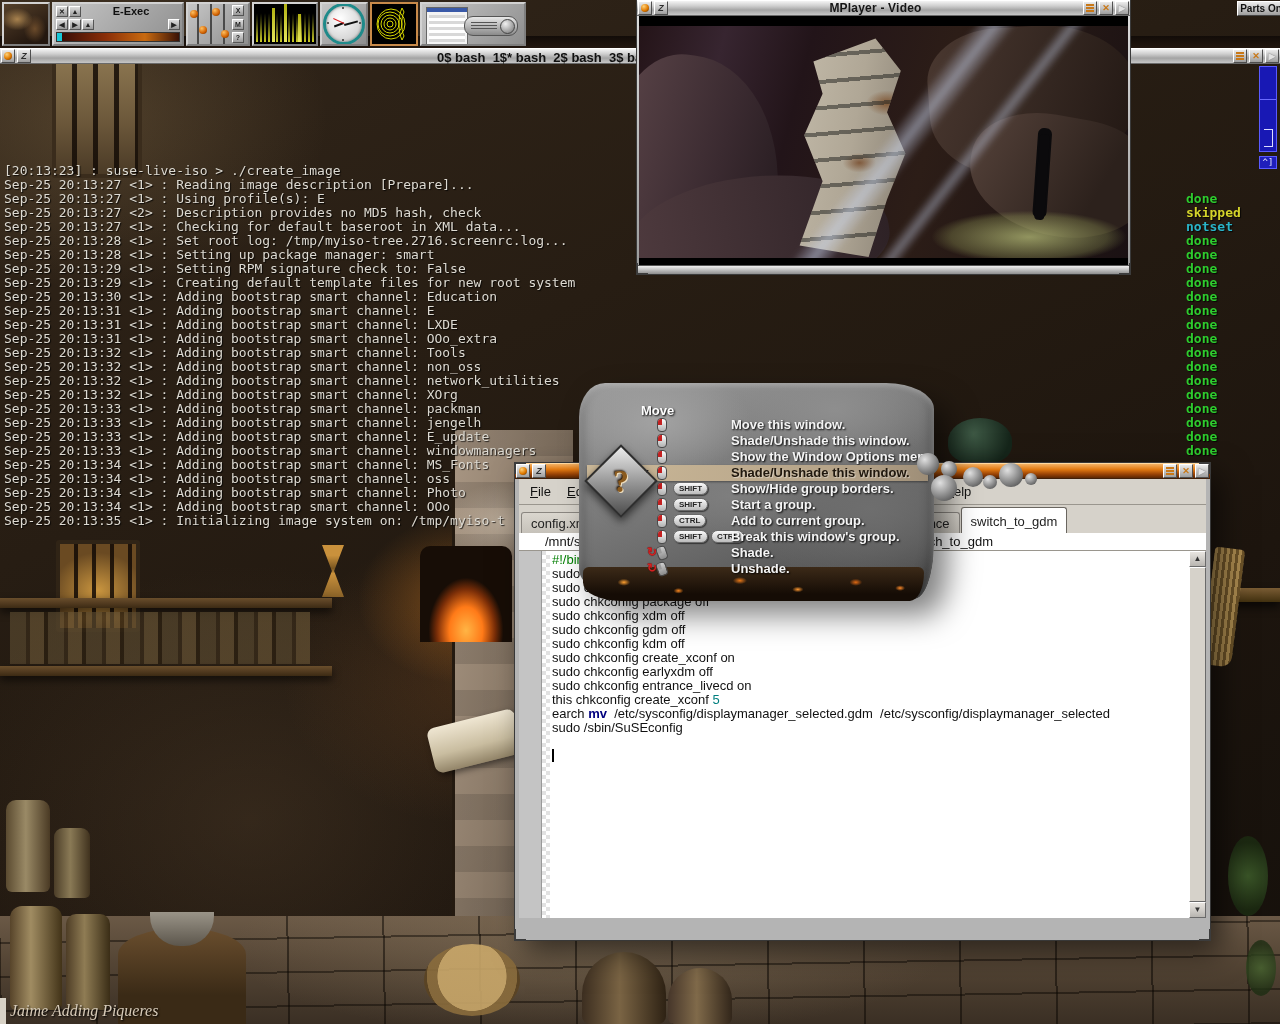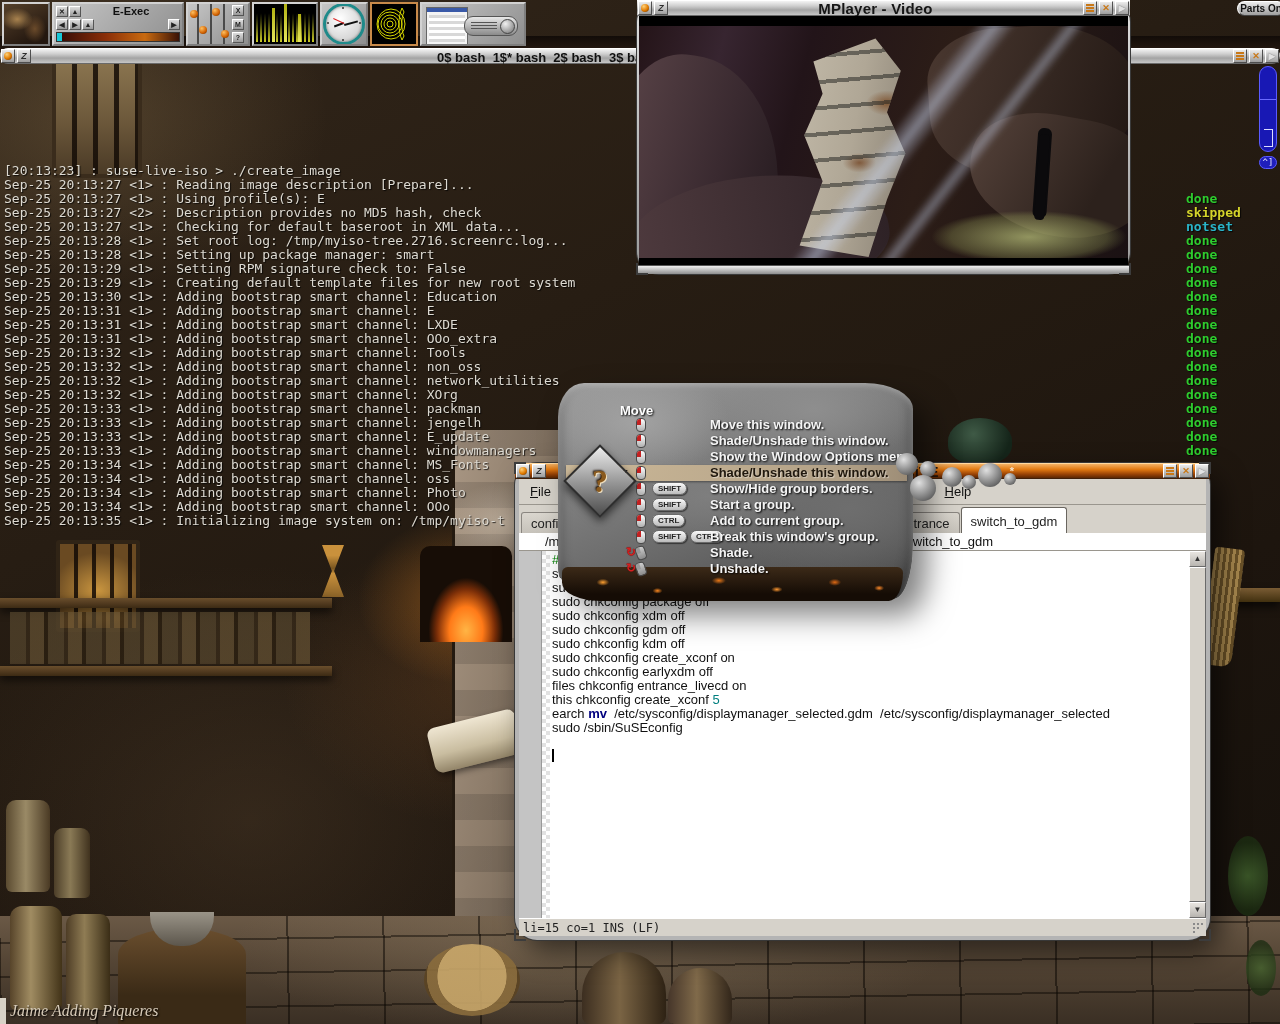--- a/index.html
+++ b/index.html
@@ -1,18 +1,18 @@
 <!DOCTYPE html>
 <html><head>
 <meta charset="utf-8">
 <style>
   html,body{margin:0;padding:0;background:#000;}
   body{width:1280px;height:1024px;position:relative;overflow:hidden;
        font-family:"Liberation Sans",sans-serif;}
-  .abs{position:absolute;border-radius:22px;}
+  .abs{position:absolute;}
   #screen{position:absolute;inset:0;width:1280px;height:1024px;overflow:hidden;background:#1a130d;}
 
   
   #bg{position:absolute;inset:0;
       background:
         radial-gradient(340px 240px at 90px 120px, rgba(214,178,118,.20), transparent 70%),
         radial-gradient(150px 120px at 463px 600px, rgba(255,150,40,.35), transparent 70%),
         radial-gradient(260px 200px at 470px 680px, rgba(150,90,40,.25), transparent 72%),
         radial-gradient(420px 340px at 250px 820px, rgba(90,70,48,.35), transparent 75%),
         linear-gradient(155deg,#32261a 0%,#271d13 35%,#1d150e 70%,#15100b 100%);}
@@ -68,21 +68,21 @@
         radial-gradient(480px 120px at 46% 30%, rgba(170,150,120,.30), transparent 75%),
         linear-gradient(180deg,#6b5946 0%,#534434 45%,#3a2f24 100%);}
   #bg-leftbar{left:0;top:998px;width:6px;height:26px;background:#d8d2c6;}
   #signature{left:10px;top:1002px;font-family:"Liberation Serif",serif;font-style:italic;font-size:16px;
       color:#d6cab8;text-shadow:1px 1px 2px #000;}
 
   
   .titlebar{height:16px;display:flex;align-items:center;
       background:linear-gradient(180deg,#f4f4f4 0%,#cfcfcf 35%,#a4a4a4 65%,#c6c6c6 100%);
       border-top:1px solid #fff;border-bottom:1px solid #6a6a6a;box-sizing:border-box;}
-  .tb-title{flex:1;text-align:center;font-size:15px;font-weight:bold;color:#161616;
+  .tb-title{flex:1;text-align:center;font-size:12px;font-weight:bold;color:#161616;
       white-space:nowrap;overflow:hidden;letter-spacing:.2px;}
   .tb-btn{width:14px;height:14px;margin:0 1px;box-sizing:border-box;flex:0 0 auto;
       background:linear-gradient(180deg,#ececec,#9e9e9e);
       border:1px solid;border-color:#ffffff #4e4e4e #4e4e4e #ffffff;
       display:flex;align-items:center;justify-content:center;
       font-size:9px;font-weight:bold;color:#c87818;line-height:1;}
   .tb-btn .orb{width:8px;height:8px;border-radius:50%;
       background:radial-gradient(circle at 35% 30%,#ffd27a,#e07a00 55%,#5a2a00);}
   .tb-btn.glyph-z{color:#2e2e2e;font-style:italic;}
   .tb-btn.glyph-play{color:#e2e2e2;text-shadow:0 0 1px #444;}
@@ -243,21 +243,21 @@
   #status-grip{position:absolute;right:2px;bottom:2px;width:13px;height:13px;
       background:
         radial-gradient(circle 1.3px at 3px 3px,#8a8a8a 99%,transparent),
         radial-gradient(circle 1.3px at 7px 3px,#8a8a8a 99%,transparent),
         radial-gradient(circle 1.3px at 11px 3px,#8a8a8a 99%,transparent),
         radial-gradient(circle 1.3px at 3px 7px,#8a8a8a 99%,transparent),
         radial-gradient(circle 1.3px at 7px 7px,#8a8a8a 99%,transparent),
         radial-gradient(circle 1.3px at 3px 11px,#8a8a8a 99%,transparent);}
 
   
-  #stone-menu{left:558px;top:383px;width:355px;height:216px;z-index:60;
+  #stone-menu{left:579px;top:383px;width:355px;height:216px;z-index:60;
       border-radius:26px 48px 20px 58px / 34px 26px 54px 30px;
       background:
         radial-gradient(150px 90px at 22% 18%, #a2a2a2, transparent 62%),
         radial-gradient(170px 100px at 72% 12%, #8e8e8e, transparent 62%),
         radial-gradient(130px 80px at 42% 52%, #7e7e7e, transparent 62%),
         radial-gradient(190px 120px at 82% 58%, #6e6e6e, transparent 66%),
         linear-gradient(160deg,#9c9c9c 0%,#6e6e6e 55%,#454545 100%);
       box-shadow:14px 16px 30px rgba(0,0,0,.5), inset 0 2px 6px rgba(255,255,255,.35), inset 0 -8px 14px rgba(0,0,0,.45);}
   #menu-lava{position:absolute;left:4px;right:10px;bottom:-2px;height:34px;
       border-radius:8px 8px 20px 54px/8px 8px 40px 26px;
@@ -515,35 +515,31 @@
       <div id="code">
           <div class="code-line"><span class="c-comment">#!/bin/sh</span></div>
           <div class="code-line"><span>sudo chkconfig create_xconf off</span></div>
           <div class="code-line"><span>sudo chkconfig entrance_livecd off</span></div>
           <div class="code-line"><span>sudo chkconfig package off</span></div>
           <div class="code-line"><span>sudo chkconfig xdm off</span></div>
           <div class="code-line"><span>sudo chkconfig gdm off</span></div>
           <div class="code-line"><span>sudo chkconfig kdm off</span></div>
           <div class="code-line"><span>sudo chkconfig create_xconf on</span></div>
           <div class="code-line"><span>sudo chkconfig earlyxdm off</span></div>
-          <div class="code-line"><span>files chkconfig entrance_livecd on</span></div>
+          <div class="code-line"><span>sudo chkconfig entrance_livecd on</span></div>
           <div class="code-line"><span>this chkconfig create_xconf </span><span class="c-number">5</span></div>
           <div class="code-line"><span>earch </span><span class="c-keyword">mv</span><span>  /etc/sysconfig/displaymanager_selected.gdm  /etc/sysconfig/displaymanager_selected</span></div>
           <div class="code-line"><span>sudo /sbin/SuSEconfig</span></div>
         </div>
       <div id="caret"></div>
       <div id="v-scroll">
         <div class="sb-btn" id="sb-up">▲</div>
         <div id="sb-thumb"></div>
         <div class="sb-btn" id="sb-down">▼</div>
       </div>
-    </div>
-    <div id="scite-statusbar">
-      <span>li=15 co=1 INS (LF)</span>
-      <div id="status-grip"></div>
     </div>
     <div class="corner tl"></div>
     <div class="corner tr"></div>
     <div class="corner bl"></div>
     <div class="corner br"></div>
   </div>
 
   <div class="abs" id="stone-menu">
     <div id="menu-lava"></div>
     <div id="menu-title">Move</div>

